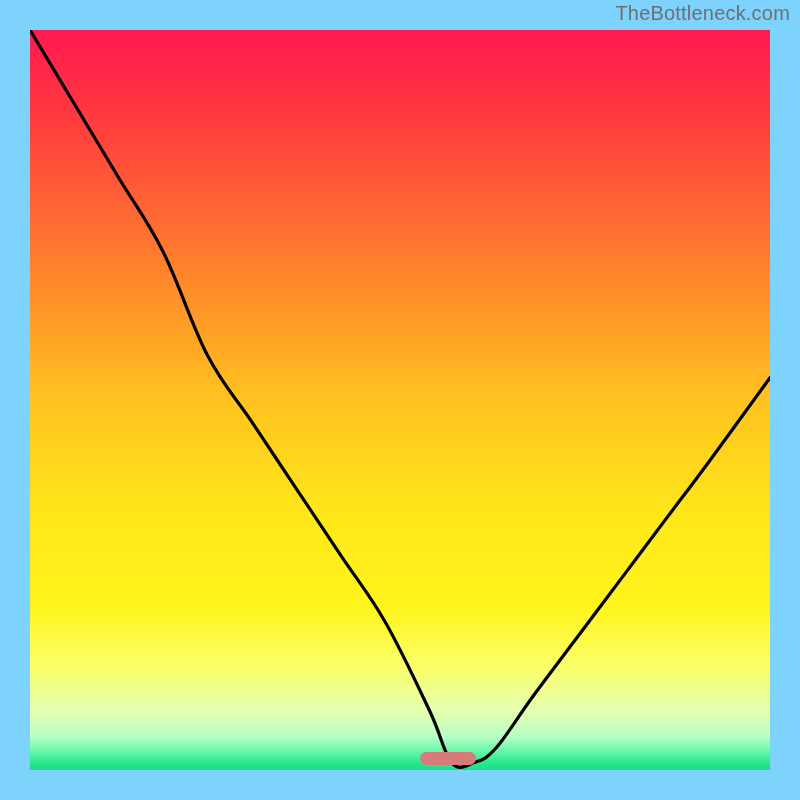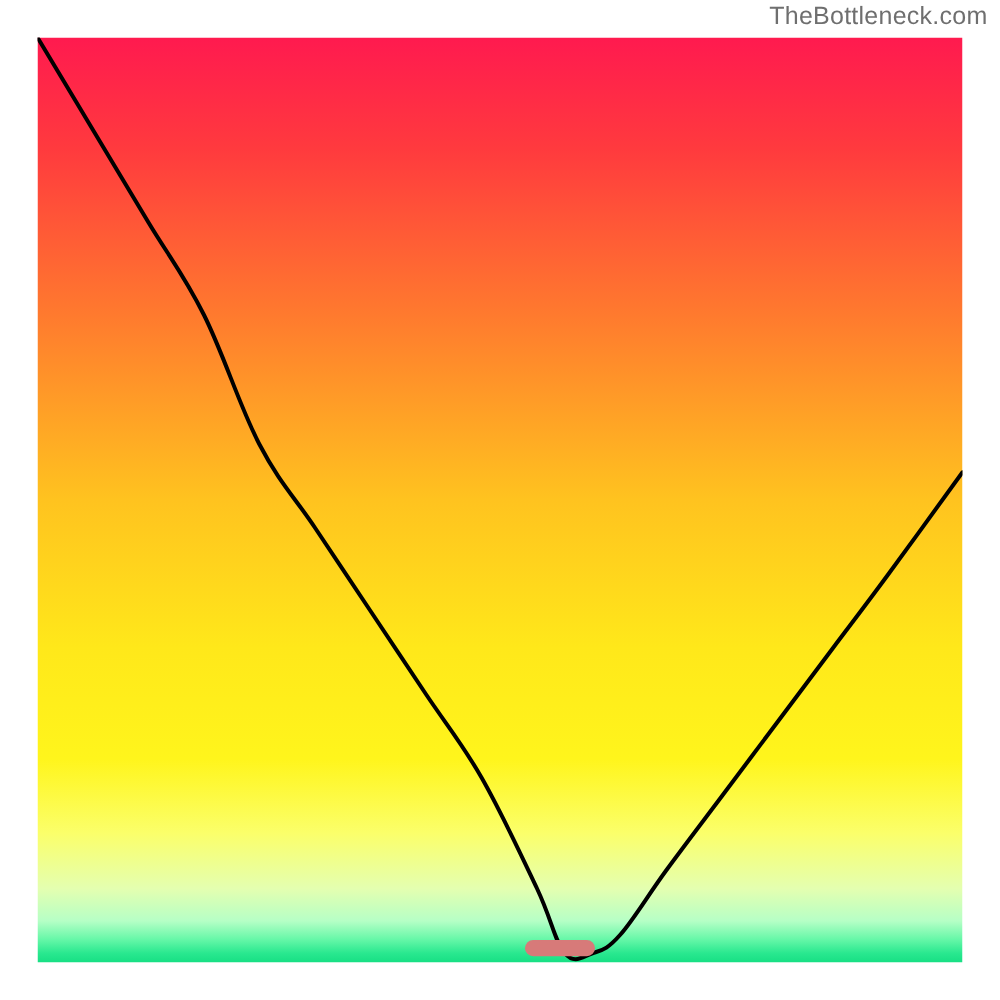--- a/index.html
+++ b/index.html
@@ -10,21 +10,21 @@
     background: #000;
     overflow: hidden;
     font-family: Arial, Helvetica, sans-serif;
   }
   .frame {
     position: absolute;
     top: 0;
     left: 0;
     width: 800px;
     height: 800px;
-    background: #ffffff;
+    background: #7dd3fc;
   }
   .watermark {
     position: absolute;
     top: 2px;
     right: 10px;
     color: #6f6f6f;
     font-size: 20px;
     font-weight: 500;
     letter-spacing: 0.2px;
   }

